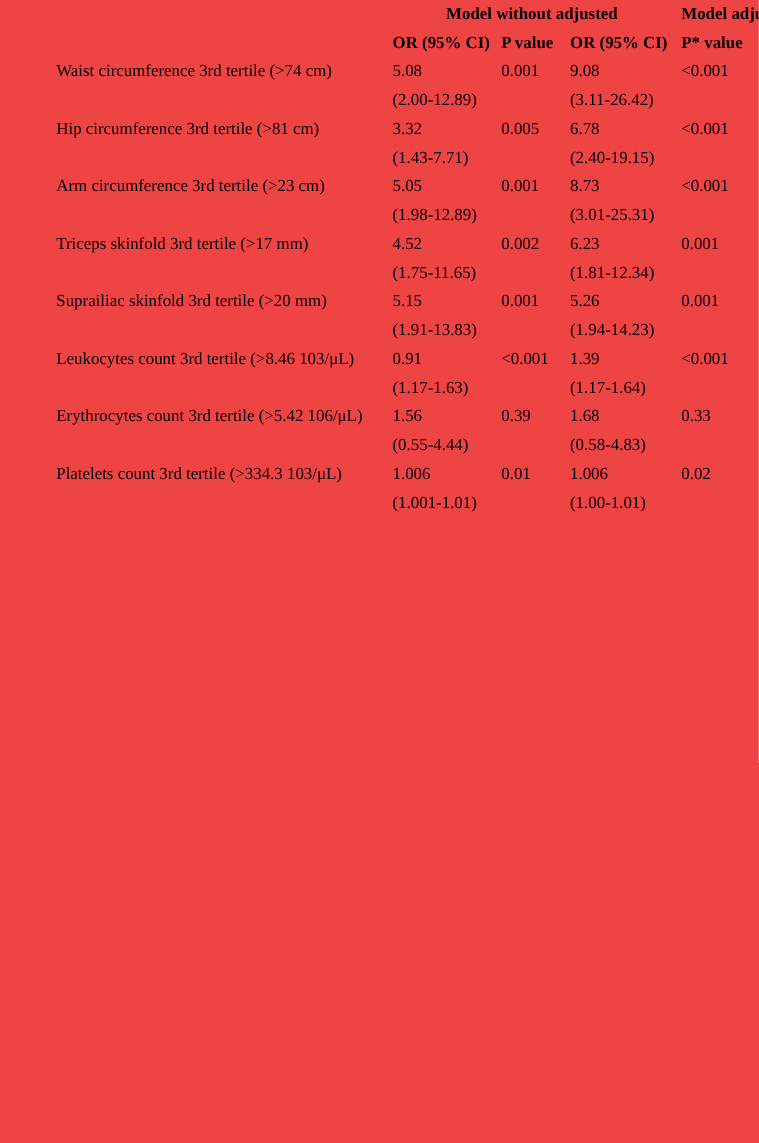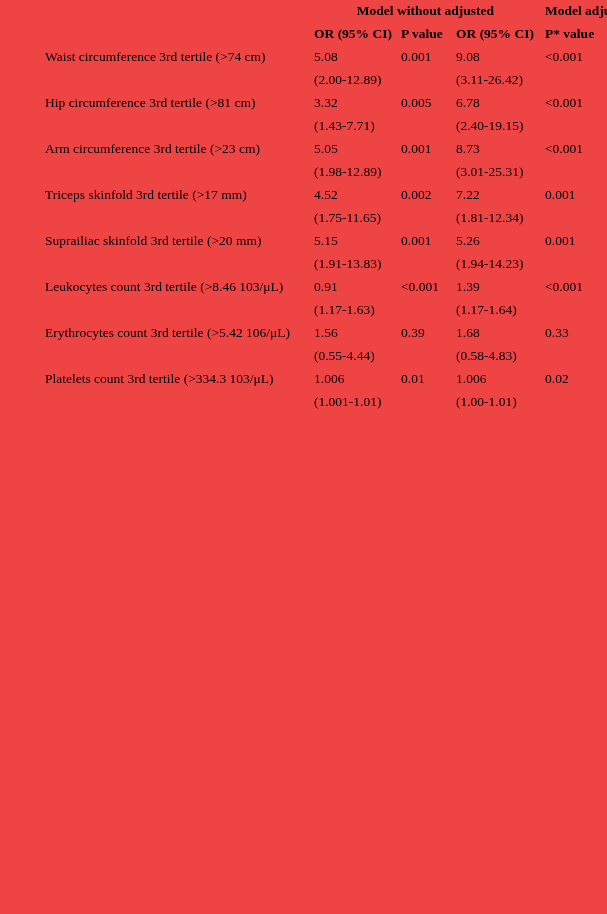--- a/index.html
+++ b/index.html
@@ -134,21 +134,21 @@
 
 
   <tr>
     <td class="lbl">Triceps skinfold 3rd tertile (&gt;17 mm)</td>
     <td>
       <div class="v">4.52</div>
       <div class="v">(1.75-11.65)</div>
     </td>
     <td>0.002</td>
     <td>
-      <div class="v">7.22</div>
+      <div class="v">6.23</div>
       <div class="v">(1.81-12.34)</div>
     </td>
     <td>0.001</td>
   </tr>
 
 
   <tr>
     <td class="lbl">Suprailiac skinfold 3rd tertile (&gt;20 mm)</td>
     <td>
       <div class="v">5.15</div>

